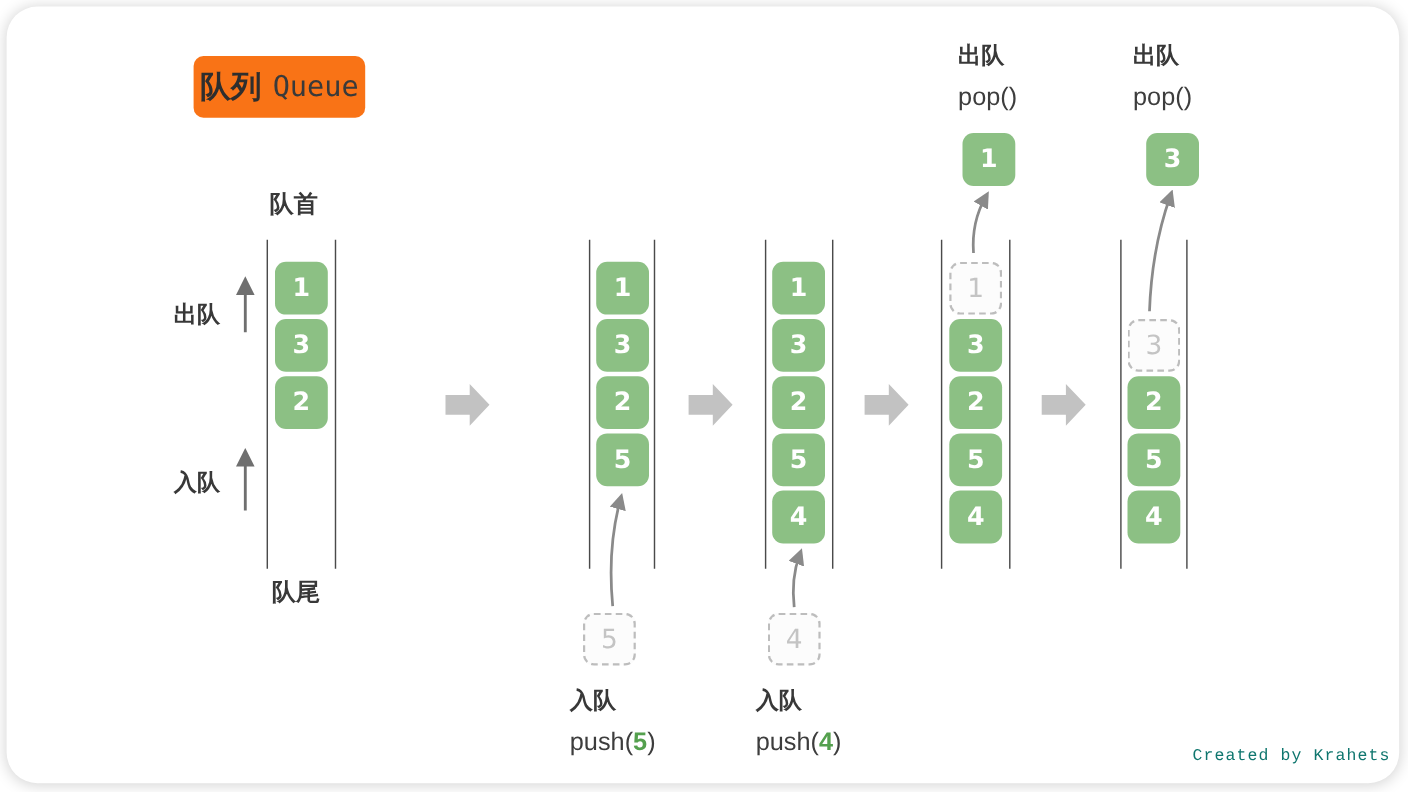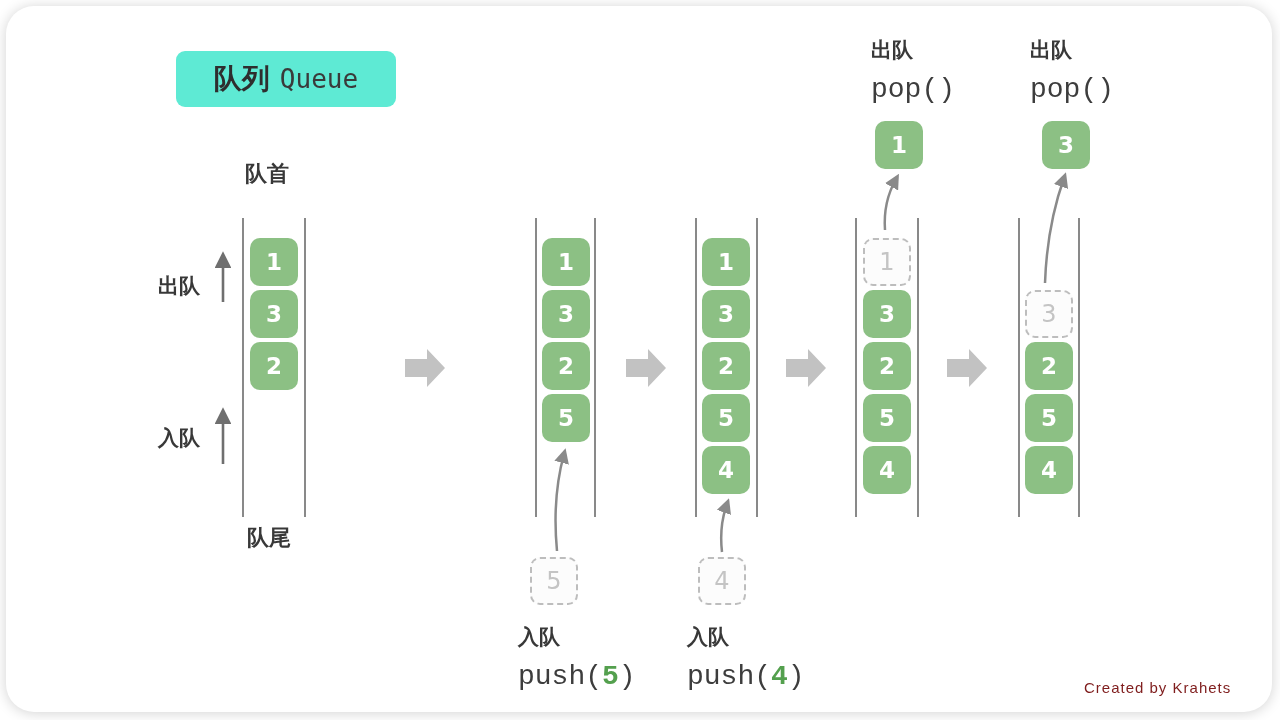--- a/index.html
+++ b/index.html
@@ -5,56 +5,56 @@
   html,body{margin:0;padding:0;width:1280px;height:720px;background:#ffffff;overflow:hidden;}
   .canvas{
     position:absolute;left:6px;top:6px;width:1266px;height:706px;
     background:#ffffff;border-radius:28px;
     box-shadow:0 1px 14px rgba(0,0,0,.18);
     font-family:"Liberation Sans",sans-serif;
   }
 
   
   .title-badge{
-    position:absolute;left:170px;top:45px;width:220px;height:56px;
-    background:#5eead4;border-radius:9px;
+    position:absolute;left:170px;top:45px;width:156px;height:56px;
+    background:#f97316;border-radius:9px;
     display:flex;align-items:center;justify-content:center;gap:10px;
   }
   .title-zh{font-size:28px;font-weight:bold;color:#2e2e2e;}
   .title-en{font-size:26px;color:#3a3a3a;font-family:"DejaVu Sans Mono",monospace;}
 
   
   .lbl{position:absolute;color:#383838;font-weight:bold;font-size:22px;white-space:nowrap;}
-  .lbl-front{left:239px;top:153px;}
+  .lbl-front{left:239px;top:165px;}
   .lbl-rear{left:241px;top:517px;}
   .lbl-side{font-size:21px;}
   .lbl-dequeue{left:152px;top:266px;}
   .lbl-enqueue{left:152px;top:418px;}
 
   
   .op{position:absolute;white-space:nowrap;}
   .op-zh{font-size:21px;font-weight:bold;color:#383838;margin-bottom:10px;}
-  .op-code{font-family:Liberation Mono, monospace;font-size:28px;color:#3d3d3d;}
+  .op-code{font-family:Liberation Sans, sans-serif;font-size:23px;color:#3d3d3d;}
   .op-code .g{color:#54a04e;font-weight:bold;}
 
   
   .box{
     position:absolute;width:48px;height:48px;box-sizing:border-box;
     border-radius:10px;background:#8cc084;color:#ffffff;
     display:flex;align-items:center;justify-content:center;
     font-family:"DejaVu Sans",sans-serif;font-weight:bold;font-size:23px;
   }
   .box.ghost{
     background:#fcfcfc;border:2px dashed #bdbdbd;color:#c4c4c4;
     font-weight:normal;font-size:24px;
   }
 
   .credit{
     position:absolute;left:1078px;top:673px;
-    font-family:Liberation Sans, sans-serif;font-size:15px;color:#7f1d1d;
+    font-family:Liberation Mono, monospace;font-size:15px;color:#0f766e;
     letter-spacing:1px;white-space:nowrap;
   }
   svg.overlay{position:absolute;left:0;top:0;pointer-events:none;}
 </style>
 </head>
 <body>
 
 <div class="canvas">
 
   <svg class="overlay" width="1280" height="720" viewBox="0 0 1280 720">

